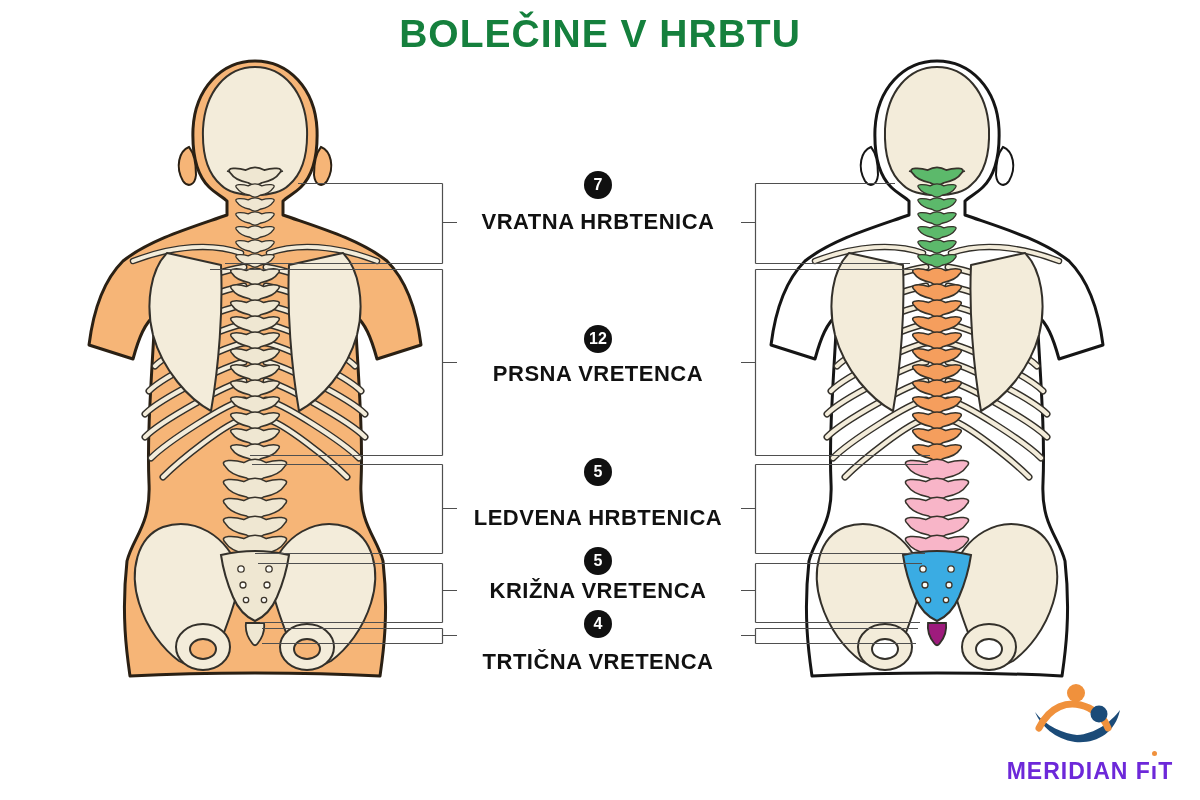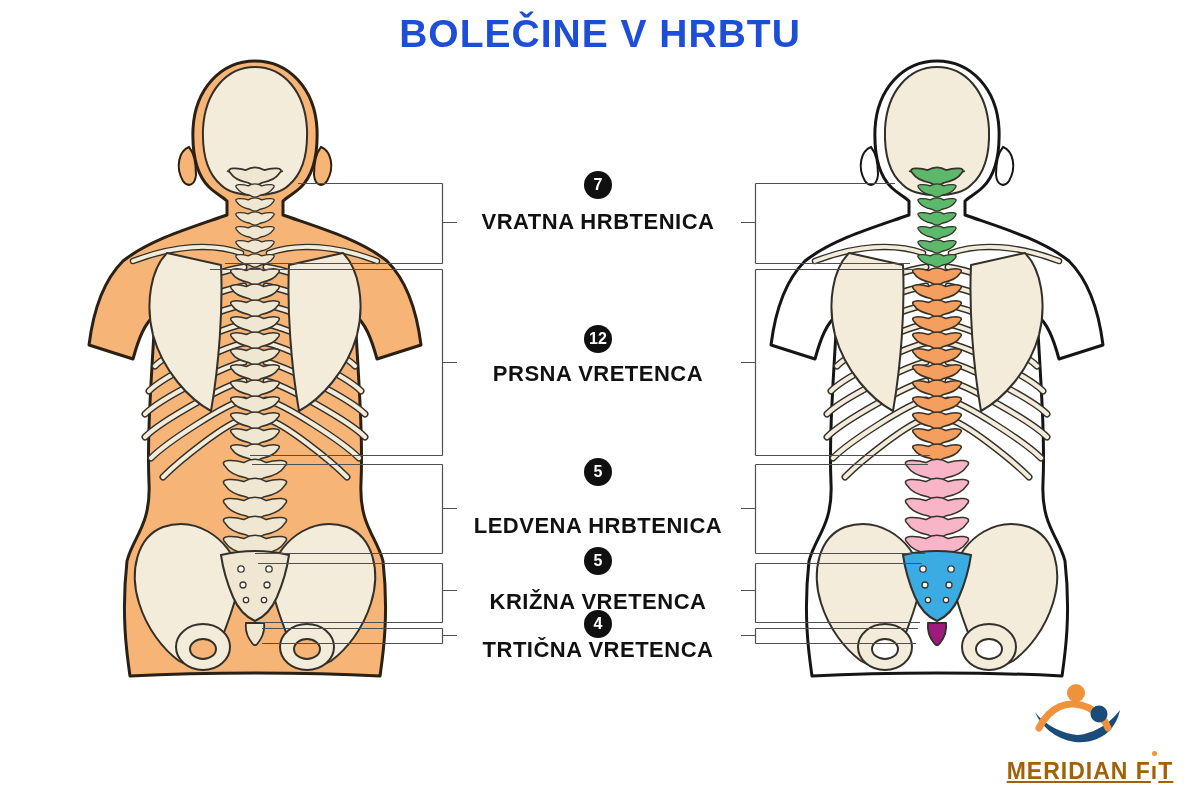--- a/index.html
+++ b/index.html
@@ -1,21 +1,21 @@
 <!DOCTYPE html>
 <html><head>
 <meta charset="utf-8">
 <style>
   html,body{margin:0;padding:0;}
   body{width:1200px;height:800px;background:#ffffff;overflow:hidden;
        font-family:"Liberation Sans", sans-serif;}
   .canvas{position:relative;width:1200px;height:800px;background:#fff;}
 
   .page-title{position:absolute;left:0;top:12px;width:1200px;text-align:center;
-    font-size:39px;font-weight:800;letter-spacing:1px;color:#1d4ed8;}
+    font-size:39px;font-weight:800;letter-spacing:1px;color:#15803d;}
 
   .figure{position:absolute;width:360px;height:640px;}
   .fig-left{left:75px;top:55px;
     --skin:#F6B577;--outline:#2a2014;
     --cerv:#EFE7D2;--thor:#EFE7D2;--lumb:#EFE7D2;--sacr:#EFE7D2;--cocc:#EFE7D2;}
   .fig-right{left:757px;top:55px;
     --skin:#FFFFFF;--outline:#151515;
     --cerv:#5CB96B;--thor:#F59E5D;--lumb:#F8B5C8;--sacr:#3AACE3;--cocc:#9E1B7D;}
 
   .body-skin{fill:var(--skin);stroke:var(--outline);stroke-width:3;stroke-linejoin:round;}
@@ -39,21 +39,21 @@
 
   .label-group{position:absolute;left:448px;width:300px;display:flex;
     flex-direction:column;align-items:center;}
   .count-badge{width:28px;height:28px;border-radius:50%;background:#101010;color:#fff;
     font-size:16px;font-weight:800;display:flex;align-items:center;justify-content:center;}
   .label-text{font-size:22px;font-weight:800;letter-spacing:0.5px;color:#111;
     line-height:24px;white-space:nowrap;}
 
   .logo{position:absolute;left:995px;top:678px;width:190px;text-align:center;}
   .logo-mark{display:block;margin:0 auto;}
-  .logo-text{margin-top:2px;font-size:23px;font-weight:800;letter-spacing:1px;color:#a16207;text-decoration:underline;}
+  .logo-text{margin-top:2px;font-size:23px;font-weight:800;letter-spacing:1px;color:#6d28d9;}
   .logo-i{position:relative;display:inline-block;}
   .logo-i::after{content:"";position:absolute;left:50%;top:-7px;margin-left:-2.5px;
     width:5px;height:5px;border-radius:50%;background:#F0913C;}
 </style>
 </head>
 <body>
 
 <div class="canvas">
 
   <div class="page-title">BOLEČINE V HRBTU</div>
@@ -177,29 +177,29 @@
   <div class="label-group" style="top:171px">
     <div class="count-badge">7</div>
     <div class="label-text" style="margin-top:11px">VRATNA HRBTENICA</div>
   </div>
   <div class="label-group" style="top:325px">
     <div class="count-badge">12</div>
     <div class="label-text" style="margin-top:9px">PRSNA VRETENCA</div>
   </div>
   <div class="label-group" style="top:458px">
     <div class="count-badge">5</div>
-    <div class="label-text" style="margin-top:28px">LEDVENA HRBTENICA</div>
+    <div class="label-text" style="margin-top:20px">LEDVENA HRBTENICA</div>
   </div>
   <div class="label-group" style="top:547px">
     <div class="count-badge">5</div>
-    <div class="label-text" style="margin-top:15px">KRIŽNA VRETENCA</div>
+    <div class="label-text" style="margin-top:4px">KRIŽNA VRETENCA</div>
   </div>
   <div class="label-group" style="top:610px">
     <div class="count-badge">4</div>
-    <div class="label-text" style="margin-top:0px">TRTIČNA VRETENCA</div>
+    <div class="label-text" style="margin-top:12px">TRTIČNA VRETENCA</div>
   </div>
 
   <div class="logo">
     <svg class="logo-mark" width="150" height="78" viewBox="0 0 150 78">
       <path d="M20,34 C30,48 50,56 62,57 C80,56 96,44 105,32 C100,56 80,66 60,64 C40,61 26,48 20,34 Z" fill="#1B4B78"></path>
       <path d="M24,50 C34,30 52,20 74,30 C84,35 90,42 93,50" fill="none" stroke="#F0913C" stroke-width="7" stroke-linecap="round"></path>
       <circle cx="61" cy="15" r="9" fill="#F0913C"></circle>
       <circle cx="84" cy="36" r="8.5" fill="#1B4B78"></circle>
     </svg>
     <div class="logo-text"><span>MERIDIAN F</span><span class="logo-i">ı</span><span>T</span></div>

